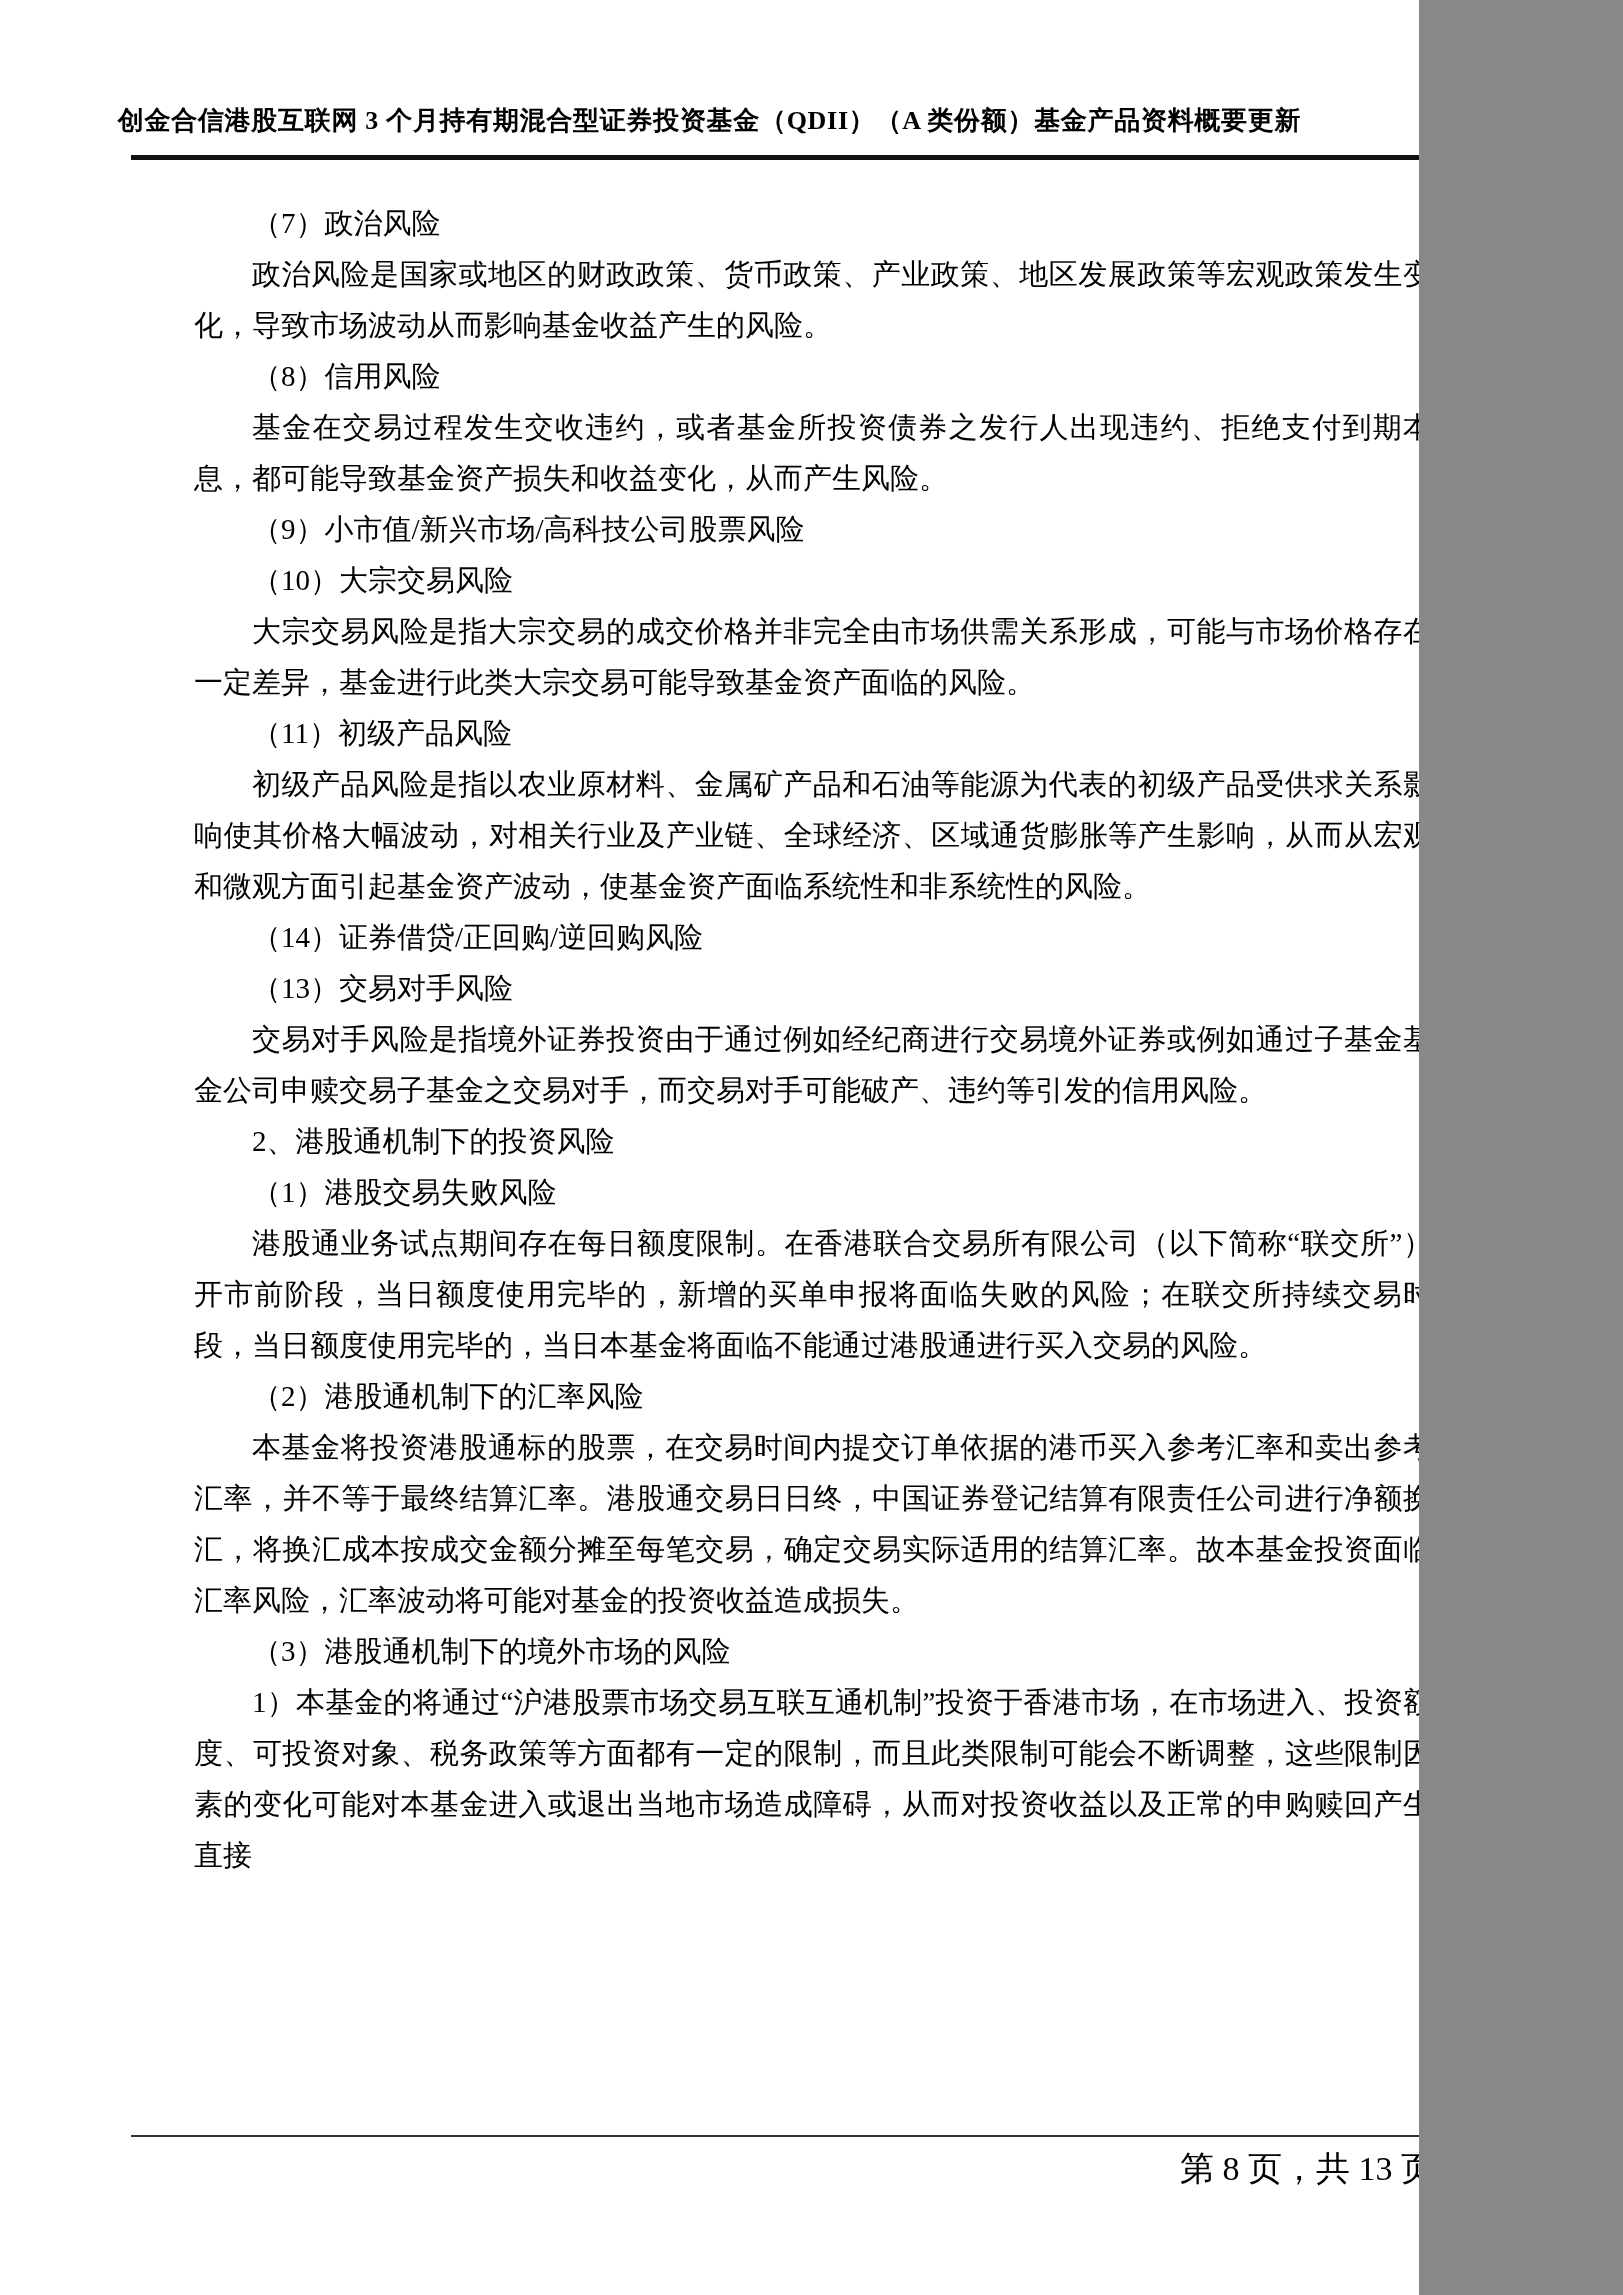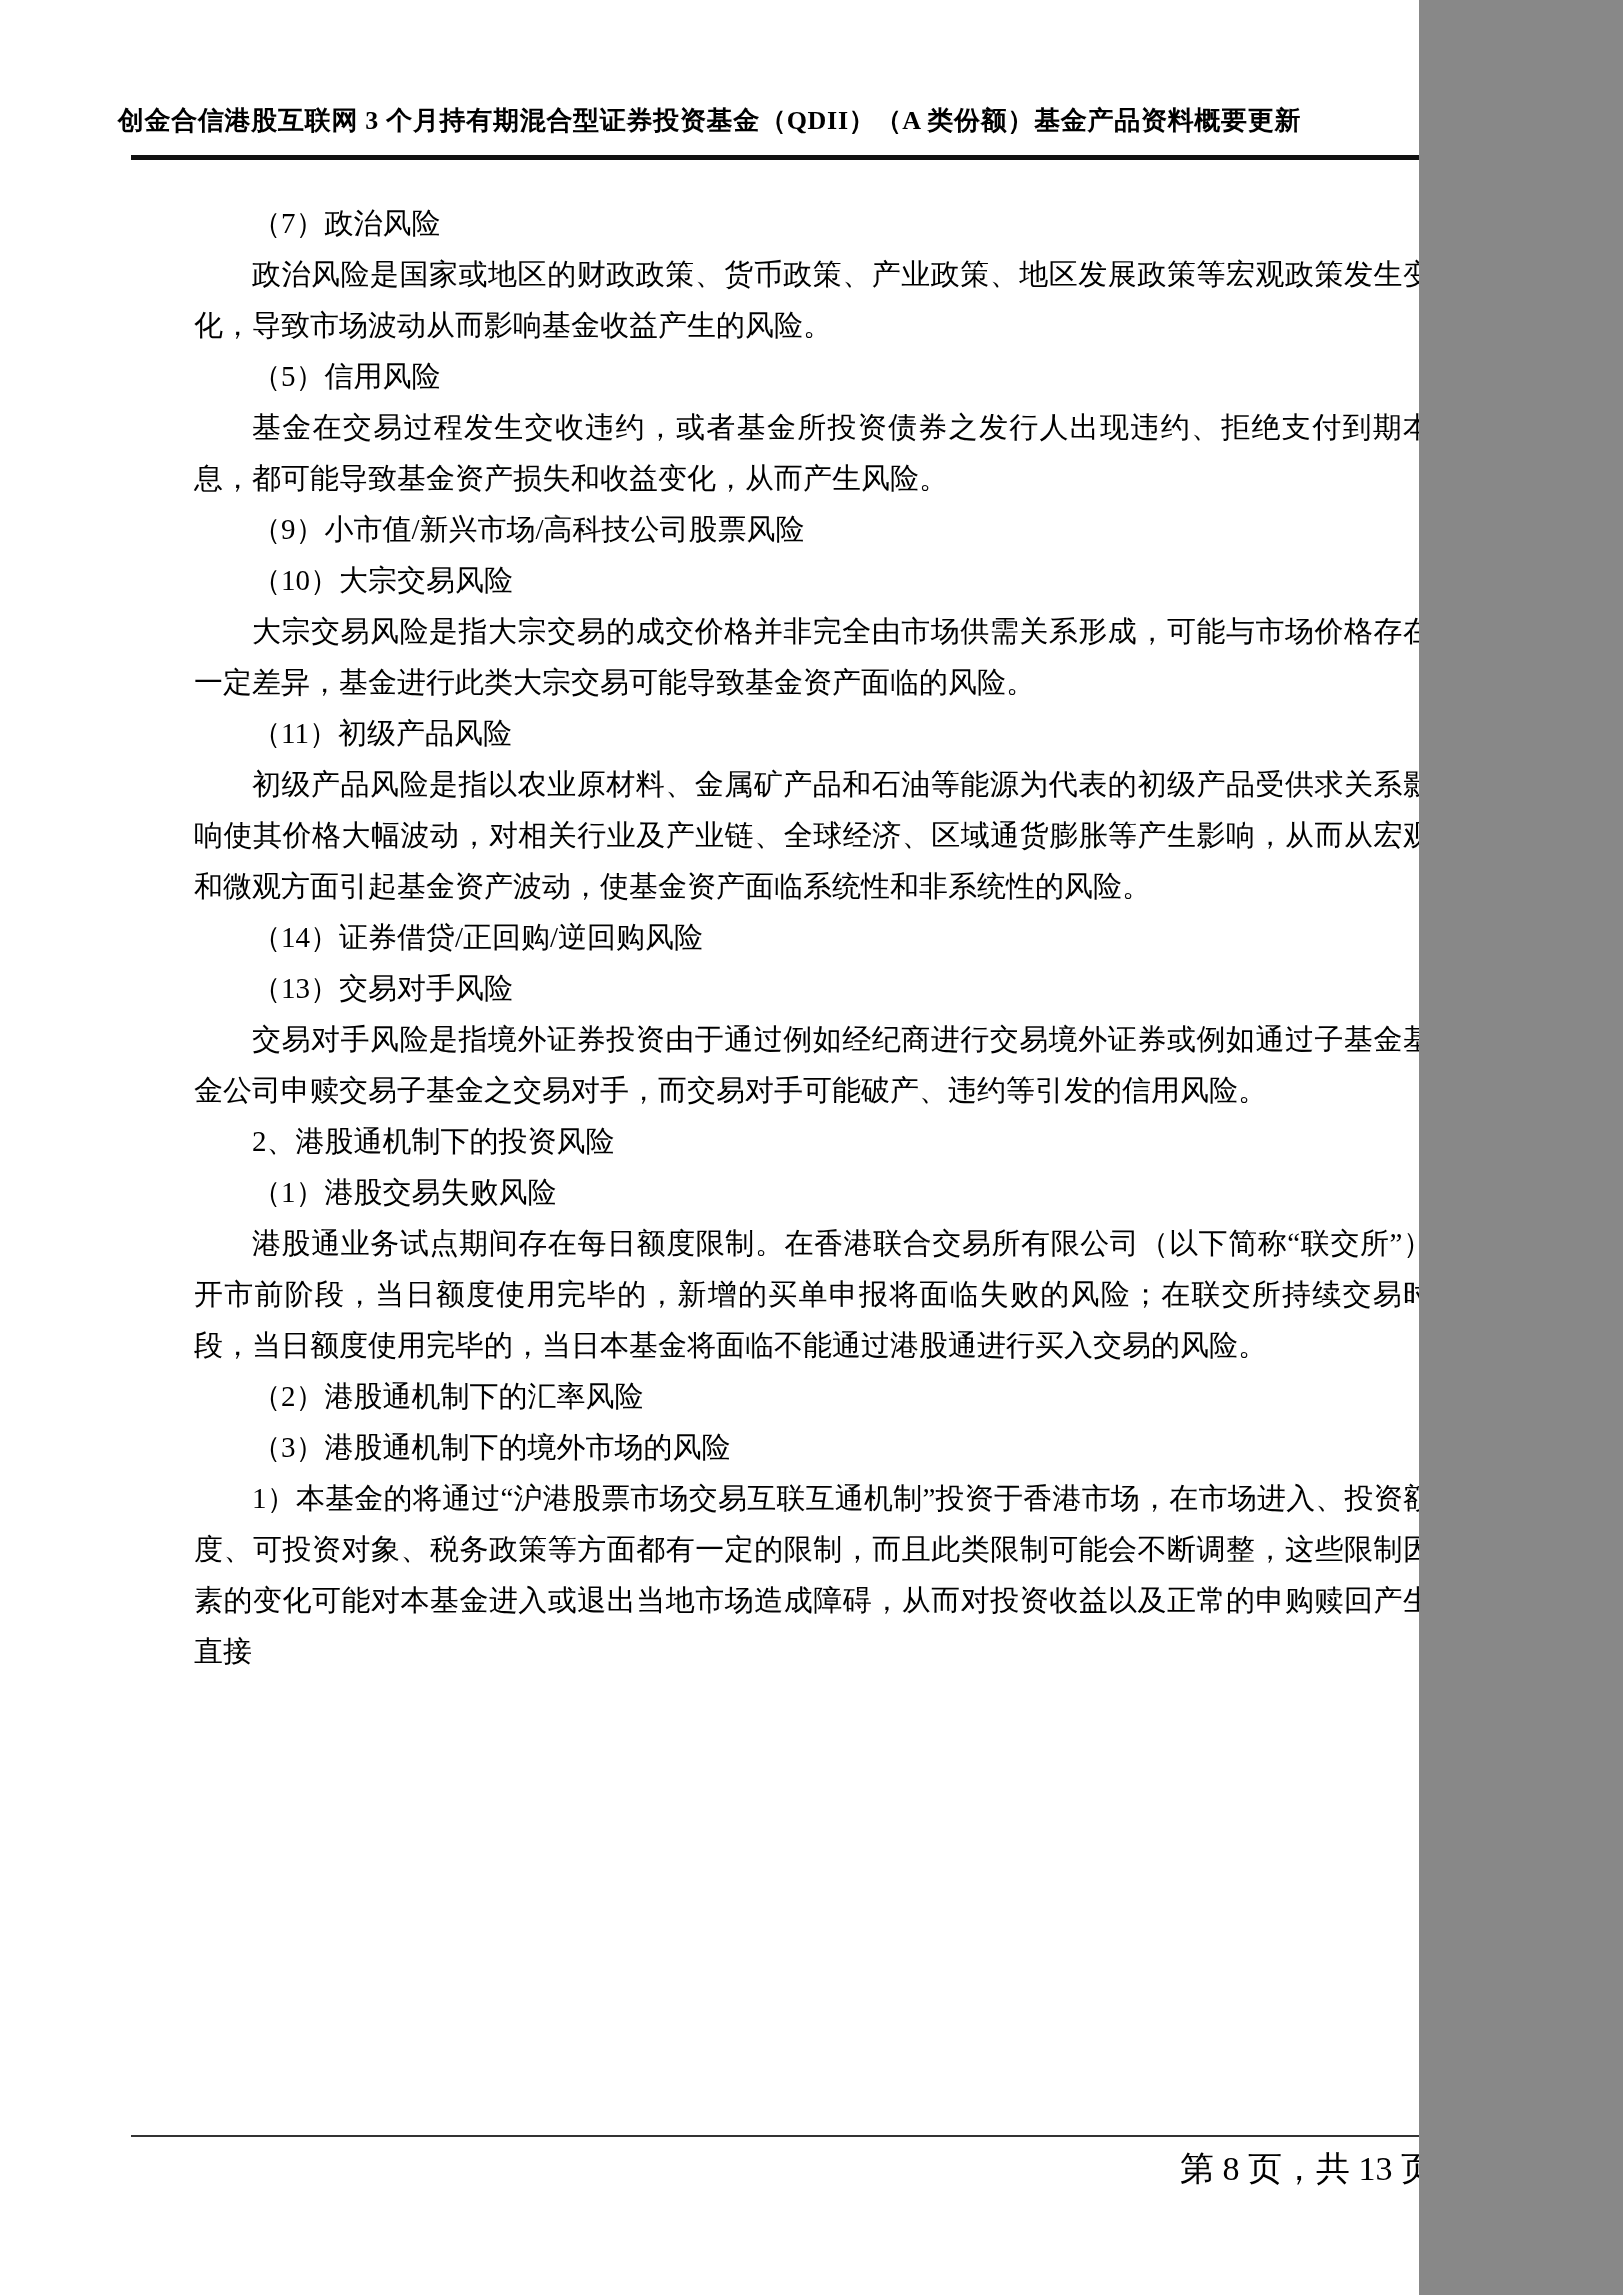--- a/index.html
+++ b/index.html
@@ -55,34 +55,35 @@
 
 <div class="page">
 
   <div class="doc-title">创金合信港股互联网 3 个月持有期混合型证券投资基金（QDII）（A 类份额）基金产品资料概要更新</div>
 
   <div class="header-rule"></div>
 
   <div class="body-text">
     <p>（7）政治风险</p>
     <p>政治风险是国家或地区的财政政策、货币政策、产业政策、地区发展政策等宏观政策发生变化，导致市场波动从而影响基金收益产生的风险。</p>
-    <p>（5）信用风险</p>
+    <p>（8）信用风险</p>
     <p>基金在交易过程发生交收违约，或者基金所投资债券之发行人出现违约、拒绝支付到期本息，都可能导致基金资产损失和收益变化，从而产生风险。</p>
     <p>（9）小市值/新兴市场/高科技公司股票风险</p>
     <p>（10）大宗交易风险</p>
     <p>大宗交易风险是指大宗交易的成交价格并非完全由市场供需关系形成，可能与市场价格存在一定差异，基金进行此类大宗交易可能导致基金资产面临的风险。</p>
     <p>（11）初级产品风险</p>
     <p>初级产品风险是指以农业原材料、金属矿产品和石油等能源为代表的初级产品受供求关系影响使其价格大幅波动，对相关行业及产业链、全球经济、区域通货膨胀等产生影响，从而从宏观和微观方面引起基金资产波动，使基金资产面临系统性和非系统性的风险。</p>
     <p>（14）证券借贷/正回购/逆回购风险</p>
     <p>（13）交易对手风险</p>
     <p>交易对手风险是指境外证券投资由于通过例如经纪商进行交易境外证券或例如通过子基金基金公司申赎交易子基金之交易对手，而交易对手可能破产、违约等引发的信用风险。</p>
     <p>2、港股通机制下的投资风险</p>
     <p>（1）港股交易失败风险</p>
     <p>港股通业务试点期间存在每日额度限制。在香港联合交易所有限公司（以下简称“联交所”）开市前阶段，当日额度使用完毕的，新增的买单申报将面临失败的风险；在联交所持续交易时段，当日额度使用完毕的，当日本基金将面临不能通过港股通进行买入交易的风险。</p>
     <p>（2）港股通机制下的汇率风险</p>
+    <p>本基金将投资港股通标的股票，在交易时间内提交订单依据的港币买入参考汇率和卖出参考汇率，并不等于最终结算汇率。港股通交易日日终，中国证券登记结算有限责任公司进行净额换汇，将换汇成本按成交金额分摊至每笔交易，确定交易实际适用的结算汇率。故本基金投资面临汇率风险，汇率波动将可能对基金的投资收益造成损失。</p>
     <p>（3）港股通机制下的境外市场的风险</p>
     <p>1）本基金的将通过“沪港股票市场交易互联互通机制”投资于香港市场，在市场进入、投资额度、可投资对象、税务政策等方面都有一定的限制，而且此类限制可能会不断调整，这些限制因素的变化可能对本基金进入或退出当地市场造成障碍，从而对投资收益以及正常的申购赎回产生直接</p>
   </div>
 
   <div class="footer-rule"></div>
 
   <div class="page-number">第 8 页，共 13 页</div>
 
 </div>
 

